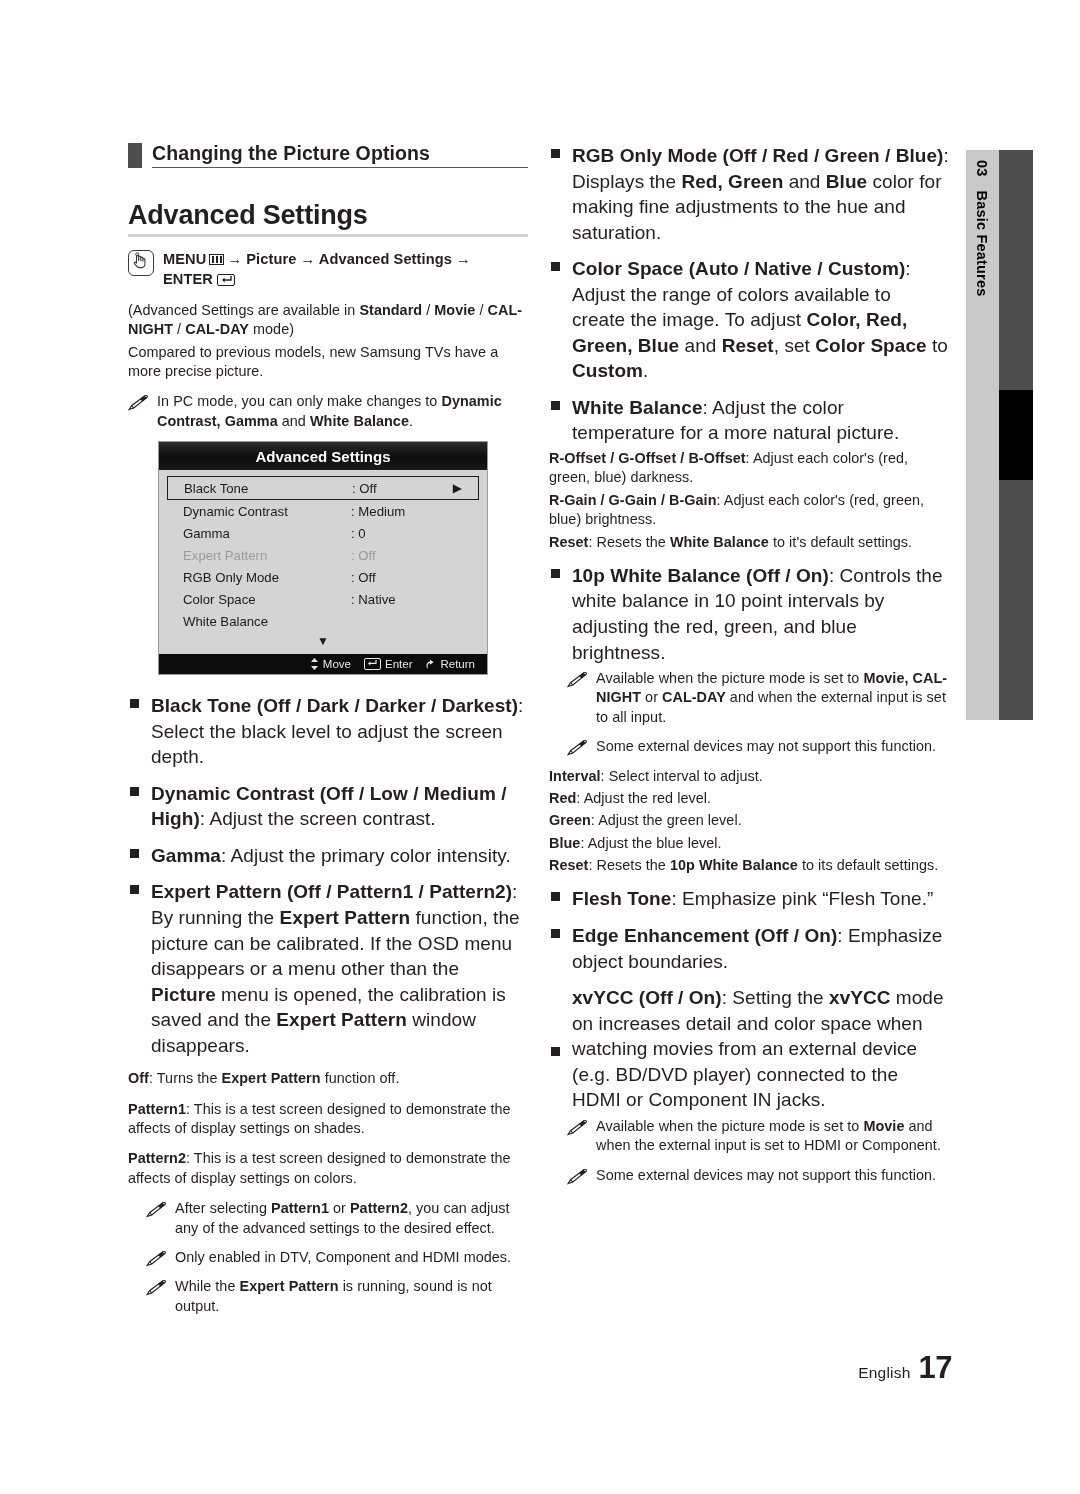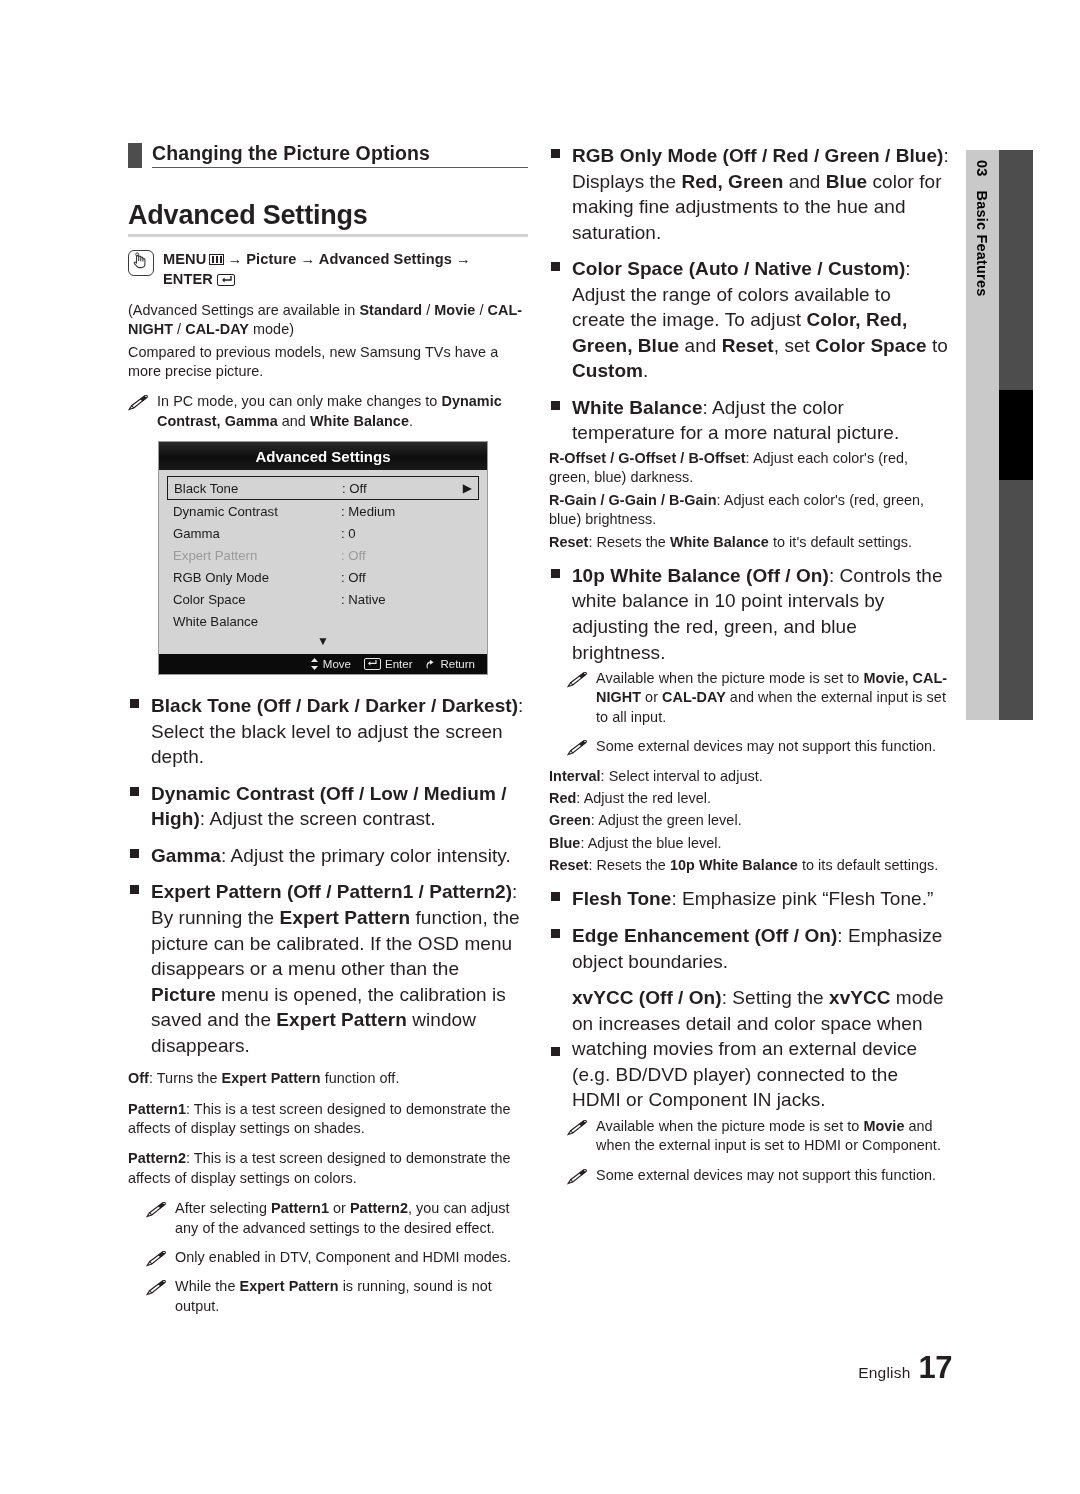--- a/index.html
+++ b/index.html
@@ -77,21 +77,21 @@
   .indent1{margin-left:18px;}
   .sub-ind{margin-left:20px;}
   .plain-sub{margin-left:23px;}
 
   
   .osd{width:330px;margin:4px 0 18px 30px;background:#cfcfcf;border:1px solid #9a9a9a;box-sizing:border-box;}
   .osd .bar{height:28px;background:#151515;
     background:linear-gradient(180deg,#2b2b2b 0%,#0d0d0d 55%,#1a1a1a 100%);
     color:#ffffff;font-size:15px;font-weight:bold;display:flex;align-items:center;justify-content:center;}
   .osd .body{background:#d4d4d4;padding:6px 8px 2px 8px;}
-  .osd .row{display:flex;align-items:center;height:22px;font-size:13.2px;color:#1b1b1b;padding:0 6px;box-sizing:border-box;}
+  .osd .row{display:flex;align-items:center;height:22px;font-size:13.2px;color:#1b1b1b;padding:0 16px;box-sizing:border-box;}
   .osd .row.sel{border:1.6px solid #1b1b1b;background:#d4d4d4;height:24px;}
   .osd .row.dim{color:#9b9b9b;}
   .osd .lab{flex:0 0 168px;}
   .osd .val{flex:1 1 auto;}
   .osd .arr{flex:0 0 auto;font-size:12px;}
   .osd .scroll-dn{text-align:center;font-size:12px;color:#1b1b1b;height:20px;line-height:18px;}
   .osd .foot{height:20px;background:#0b0b0b;color:#e8e8e8;display:flex;align-items:center;
     justify-content:flex-end;gap:13px;padding-right:12px;font-size:11.5px;}
   .osd .foot span{display:inline-flex;align-items:center;gap:4px;}
   .kb{display:inline-block;width:15px;height:10px;border:1.3px solid #e8e8e8;border-radius:2px;position:relative;}

